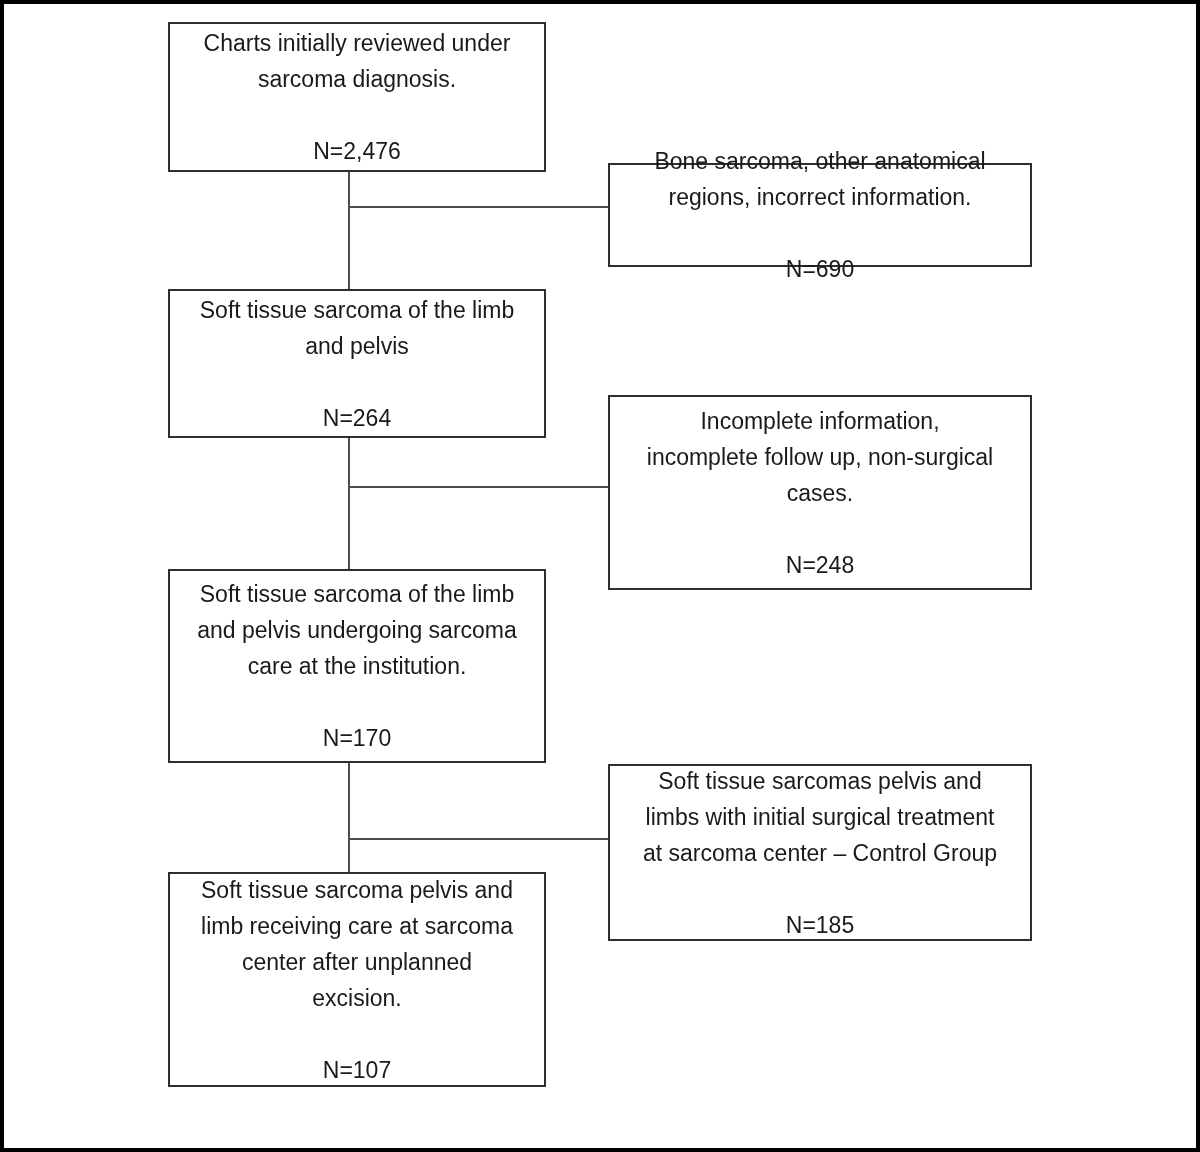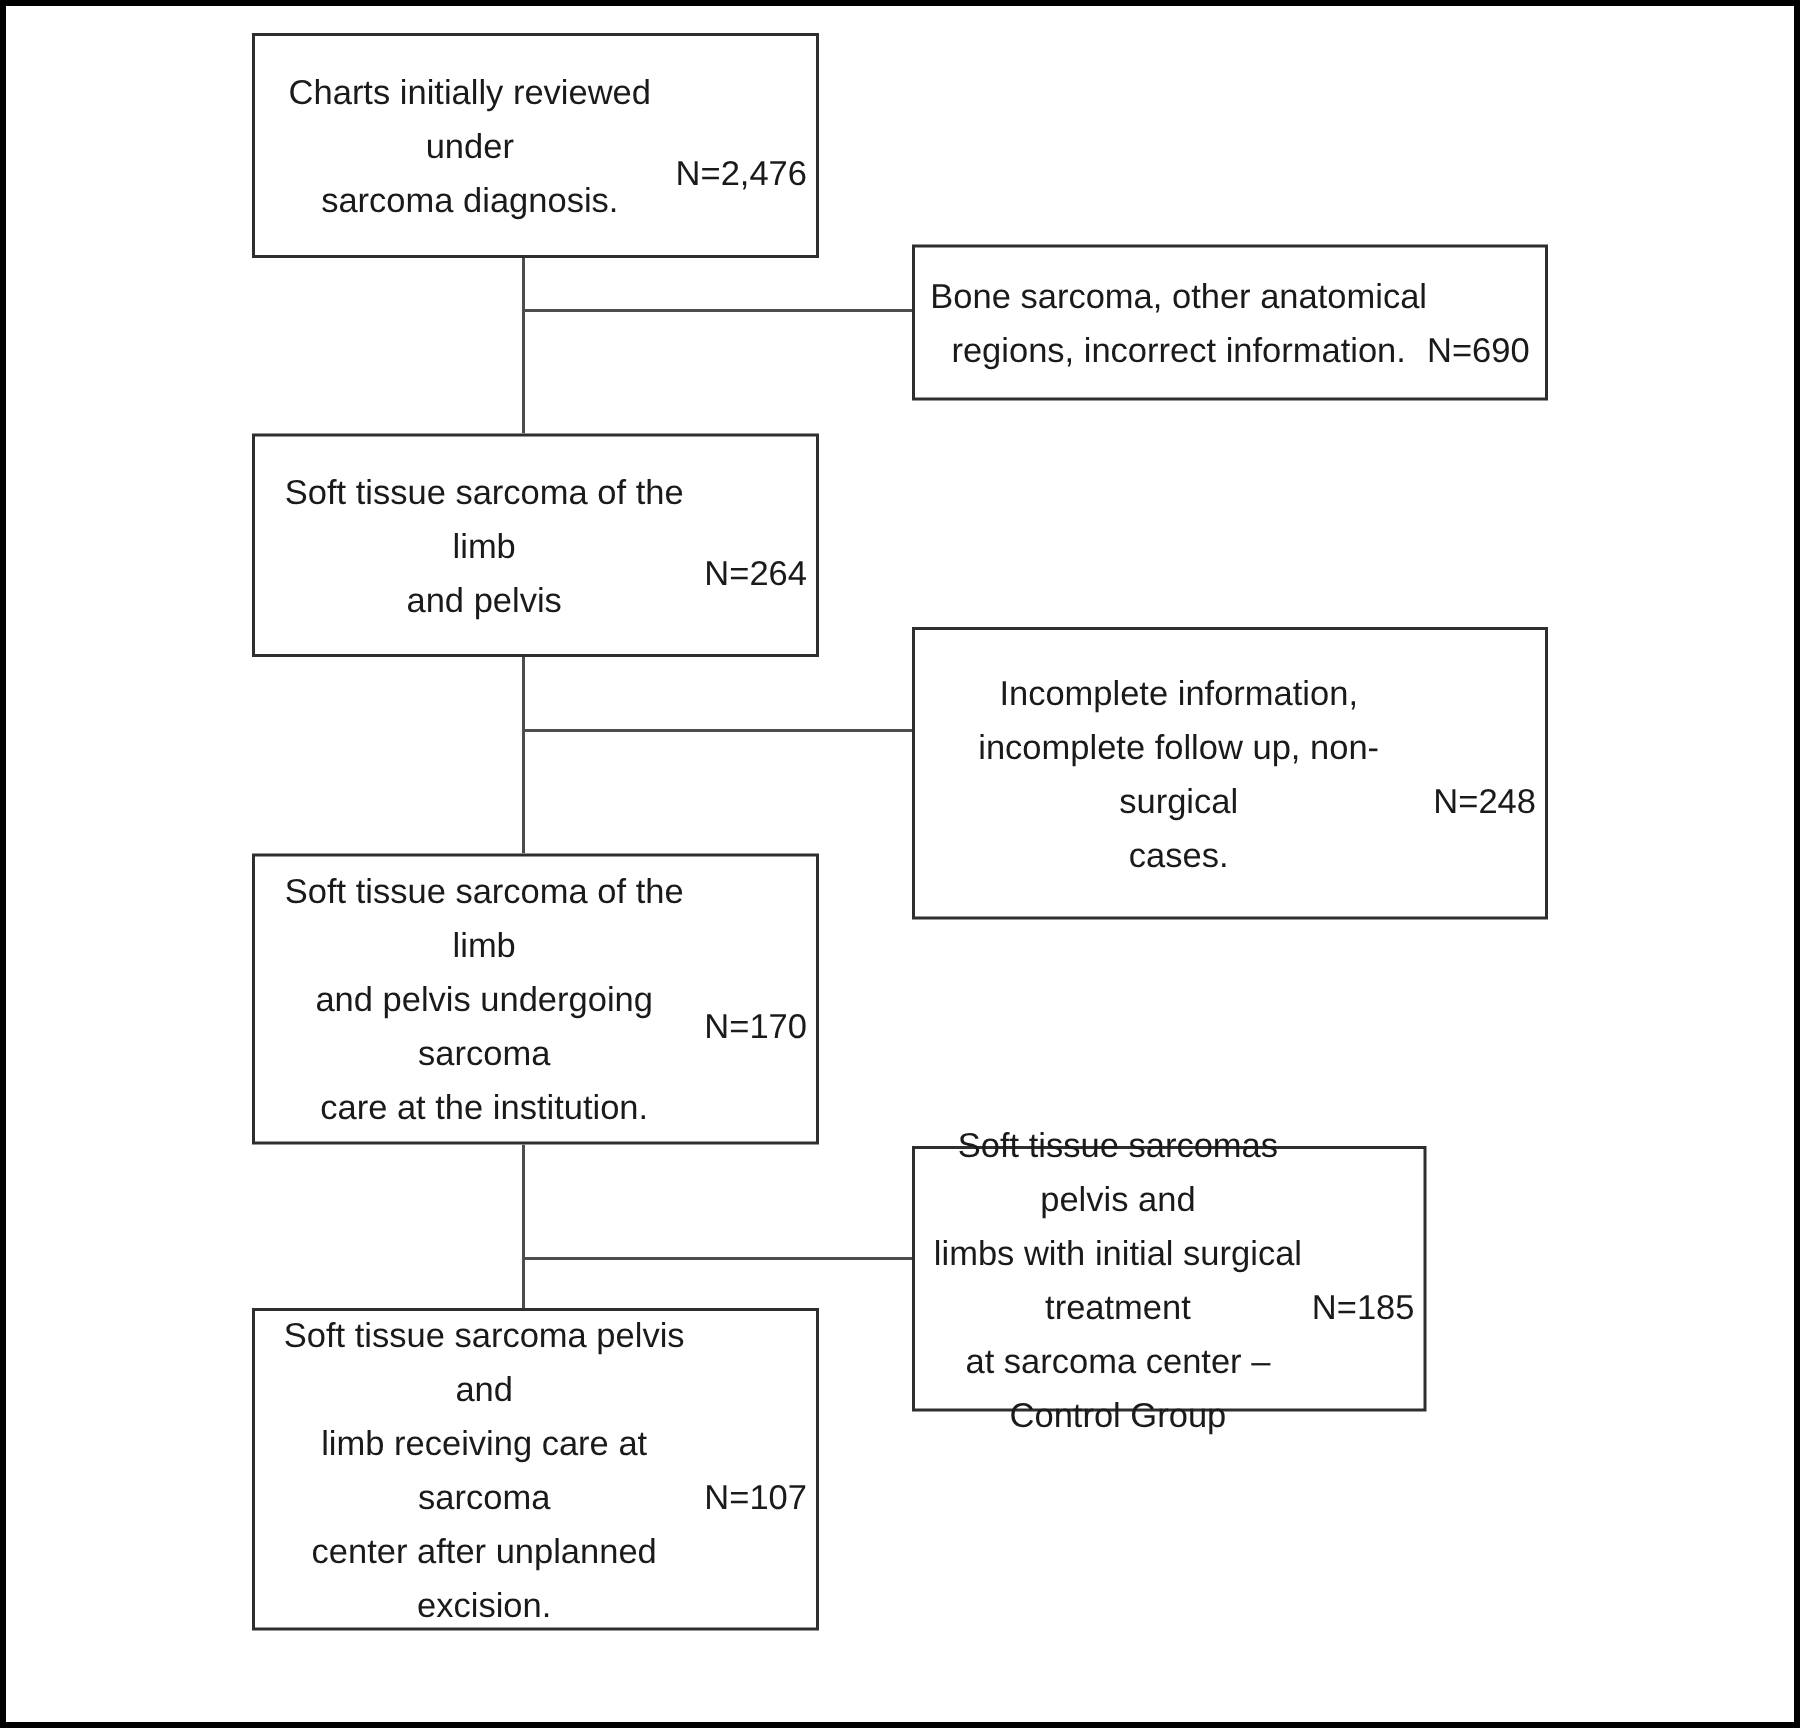--- a/index.html
+++ b/index.html
@@ -21,21 +21,21 @@
     left: 0; top: 0; right: 0; bottom: 0;
     border: 4px solid #000000;
     box-sizing: border-box;
   }
   .flow-box {
     position: absolute;
     box-sizing: border-box;
     border: 2px solid #2e2e2e;
     background: #ffffff;
     display: flex;
-    flex-direction: row;
+    flex-direction: column;
     justify-content: center;
     align-items: center;
     text-align: center;
     font-size: 23px;
     line-height: 36px;
     padding: 2px 6px;
   }
   .box-text {
     white-space: pre-line;
   }
@@ -43,22 +43,22 @@
     margin-top: 36px;
     white-space: nowrap;
   }
   
   .box-l1 { left: 168px; top: 22px;  width: 378px; height: 150px; }
   .box-l2 { left: 168px; top: 289px; width: 378px; height: 149px; }
   .box-l3 { left: 168px; top: 569px; width: 378px; height: 194px; }
   .box-l4 { left: 168px; top: 872px; width: 378px; height: 215px; }
   
   .box-r1 { left: 608px; top: 163px; width: 424px; height: 104px; }
-  .box-r2 { left: 608px; top: 418px; width: 424px; height: 195px; }
-  .box-r3 { left: 608px; top: 764px; width: 343px; height: 177px; }
+  .box-r2 { left: 608px; top: 395px; width: 424px; height: 195px; }
+  .box-r3 { left: 608px; top: 764px; width: 424px; height: 177px; }
   
   .line {
     position: absolute;
     background: #4d4d4d;
   }
   .v-line { width: 2px; left: 348px; }
   .v1 { top: 172px; height: 117px; }
   .v2 { top: 438px; height: 131px; }
   .v3 { top: 763px; height: 150px; }
   .h-line { height: 2px; left: 348px; width: 260px; }

